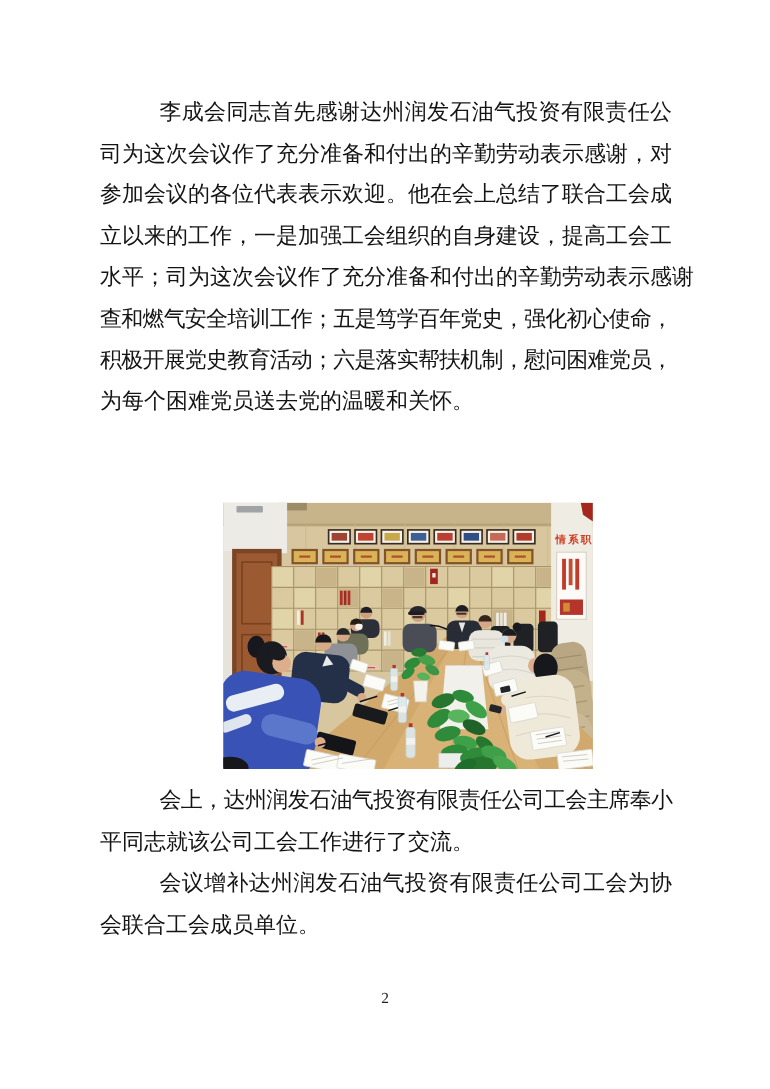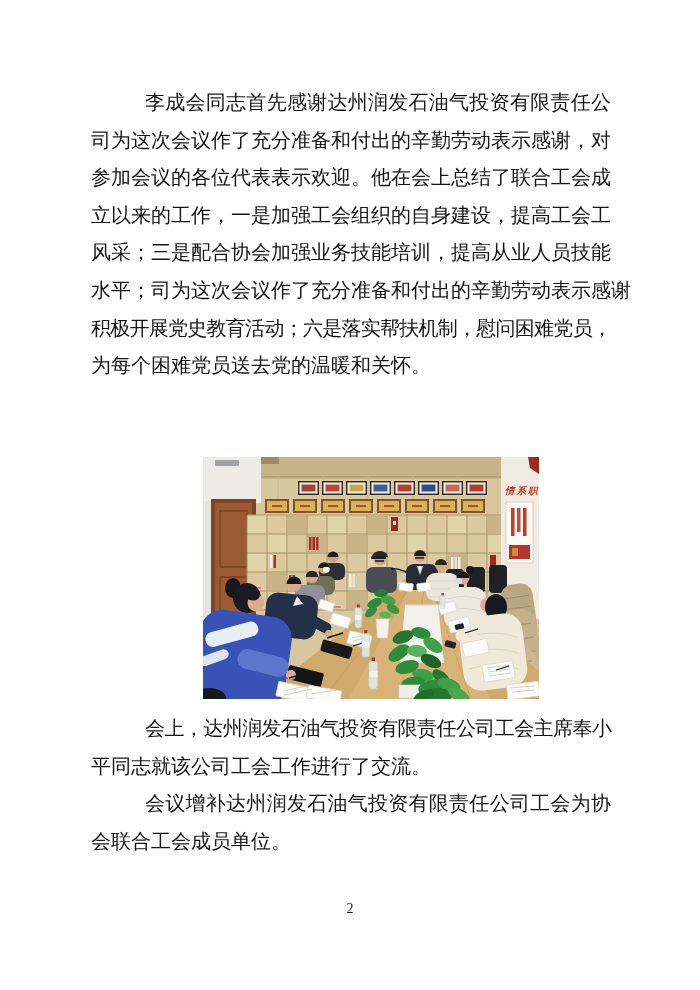--- a/index.html
+++ b/index.html
@@ -22,28 +22,28 @@
 <body>
 
 <div class="page">
 
   <div class="text-block" id="block-top">
     <div>
       <div class="line indent">李成会同志首先感谢达州润发石油气投资有限责任公</div>
       <div class="line">司为这次会议作了充分准备和付出的辛勤劳动表示感谢，对</div>
       <div class="line">参加会议的各位代表表示欢迎。他在会上总结了联合工会成</div>
       <div class="line">立以来的工作，一是加强工会组织的自身建设，提高工会工</div>
-      <div class="line">风采；三是配合协会加强业务技能培训，提高从业人员技能</div>
       <div class="line">水平；司为这次会议作了充分准备和付出的辛勤劳动表示感谢</div>
+      <div class="line tight">查和燃气安全培训工作；五是笃学百年党史，强化初心使命，</div>
       <div class="line tight">积极开展党史教育活动；六是落实帮扶机制，慰问困难党员，</div>
       <div class="line last">为每个困难党员送去党的温暖和关怀。</div>
     </div>
   </div>
 
-  <figure class="photo-wrap" style="margin:0;font-style:italic;">
+  <figure class="photo-wrap" style="margin:0;">
   <svg width="336" height="242" viewBox="0 0 336 242">
 
     <g>
       <rect x="0" y="0" width="336" height="242" fill="#d7c69e"></rect>
       <rect x="0" y="0" width="336" height="20" fill="#c7b48b"></rect>
       <rect x="0" y="19" width="336" height="2.5" fill="#ab976e" opacity="0.7"></rect>
       <g stroke="#c8b58b" stroke-width="1" opacity="0.6">
         <line x1="75" y1="0" x2="75" y2="58"></line>
             <line x1="120" y1="0" x2="120" y2="58"></line>
         <line x1="165" y1="0" x2="165" y2="58"></line>

